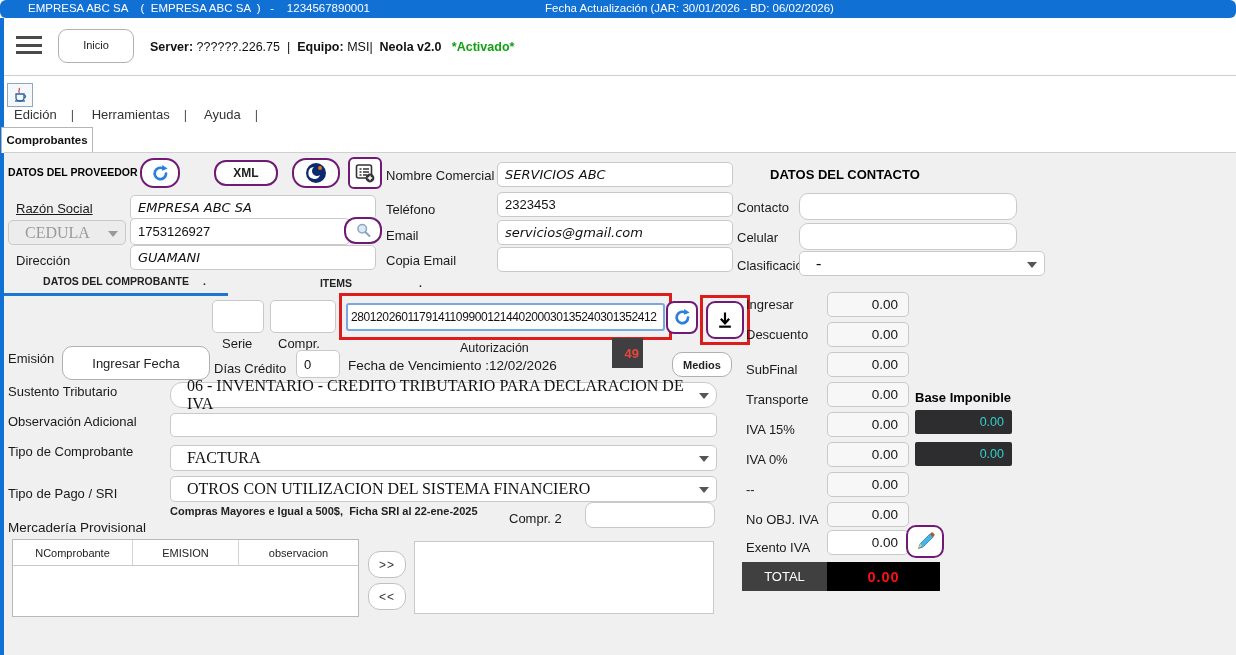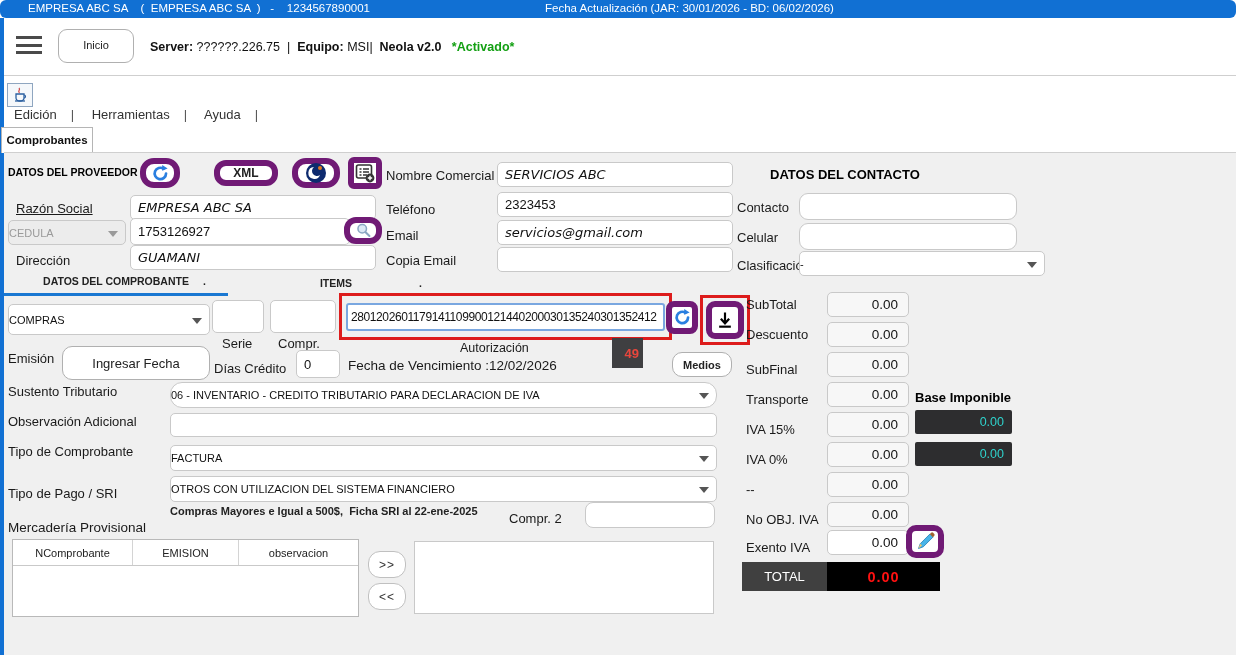--- a/index.html
+++ b/index.html
@@ -39,28 +39,28 @@
   
 
   .lbl { position:absolute; font-size:13px; color:#1a1a1a; white-space:nowrap; }
   .lbl-bold { position:absolute; font-size:12.5px; font-weight:bold; color:#000; white-space:nowrap; }
 
   .field { position:absolute; background:#fff; border:1px solid #c9c9c9; border-radius:5px; font-size:13px; color:#111;
            padding:0 7px; display:flex; align-items:center; }
   .field.italic { font-style:italic; font-family:"DejaVu Sans", sans-serif; }
   .field input { border:none; outline:none; background:transparent; width:100%; font:inherit; color:inherit; font-style:inherit; }
 
-  .combo { position:absolute; background:#fff; border:1px solid #c9c9c9; border-radius:5px; font-size:11px; color:#111;
-           padding:0 20px 0 0; display:flex; align-items:center; cursor:pointer; }
+  .combo { position:absolute; background:#fff; border:1px solid #c9c9c9; border-radius:5px; font-size:16px; color:#111;
+           padding:0 20px 0 16px; display:flex; align-items:center; cursor:pointer;font-family:Liberation Serif, serif; }
   .combo .arrow { position:absolute; right:7px; top:50%; margin-top:-2px; width:0; height:0;
                   border-left:5px solid transparent; border-right:5px solid transparent; border-top:6px solid #555; }
   .combo.disabled { background:#ececec; color:#9a9a9a; }
   .combo.disabled .arrow { border-top-color:#9a9a9a; }
 
-  .iconbtn { position:absolute; background:#fff; border:6px solid #701a75; display:flex; align-items:center; justify-content:center; cursor:pointer; }
+  .iconbtn { position:absolute; background:#fff; border:2px solid #701a75; display:flex; align-items:center; justify-content:center; cursor:pointer; }
 
   
   .ctab { position:absolute; top:116px; height:27px; font-size:10.5px; font-weight:bold; color:#222;
           display:flex; align-items:center; justify-content:center; cursor:pointer; }
   .ctab .dot { position:absolute; right:22px; }
   .ctab.sel { border-bottom:3px solid #1a78d2; }
 
   .red-wrap { position:absolute; border:3px solid #dd1c1c; background:transparent; }
 
   .badge49 { position:absolute; left:608px; top:185px; width:31px; height:30px; background:#3f3f41; color:#e8463c;
@@ -214,24 +214,20 @@
 
     <div class="ctab sel" style="left:0px; width:224px;">
       <span>DATOS DEL COMPROBANTE</span>
       <span class="dot">.</span>
     </div>
     <div class="ctab" style="left:224px; width:216px;">
       <span>ITEMS</span>
       <span class="dot">.</span>
     </div>
 
-    <div class="combo" style="left:4px; top:151px; width:202px; height:31px;">
-        <span>COMPRAS</span>
-        <span class="arrow"></span>
-      </div>
     <div class="field" style="left:208px; top:147px; width:52px; height:33px;">
         <span></span>
       </div>
     <div class="lbl" style="left:218px; top:183px;">Serie</div>
     <div class="field" style="left:266px; top:147px; width:66px; height:33px;">
         <span></span>
       </div>
     <div class="lbl" style="left:274px; top:183px;">Compr.</div>
 
     <div class="red-wrap" style="left:335px; top:140px; width:333px; height:47px;">
@@ -300,21 +296,21 @@
       <div class="hrow">
         <div class="hcell" style="width:120px;">NComprobante</div>
         <div class="hcell" style="width:106px;">EMISION</div>
         <div class="hcell" style="width:119px;">observacion</div>
       </div>
     </div>
     <div class="move-btn" style="top:398px;">&gt;&gt;</div>
     <div class="move-btn" style="top:430px;">&lt;&lt;</div>
     <div class="rightpanel"></div>
 
-    <div class="lbl" style="left:742px; top:144px;">SubTotal</div>
+    <div class="lbl" style="left:742px; top:144px;">Ingresar</div>
     <div class="tot-field" style="top:139px;">0.00</div>
 
     <div class="lbl" style="left:742px; top:174px;">Descuento</div>
     <div class="tot-field" style="top:169px;">0.00</div>
 
     <div class="lbl" style="left:742px; top:209px;">SubFinal</div>
     <div class="tot-field" style="top:199px;">0.00</div>
 
     <div class="lbl" style="left:742px; top:239px;">Transporte</div>
     <div class="tot-field" style="top:229px;">0.00</div>

